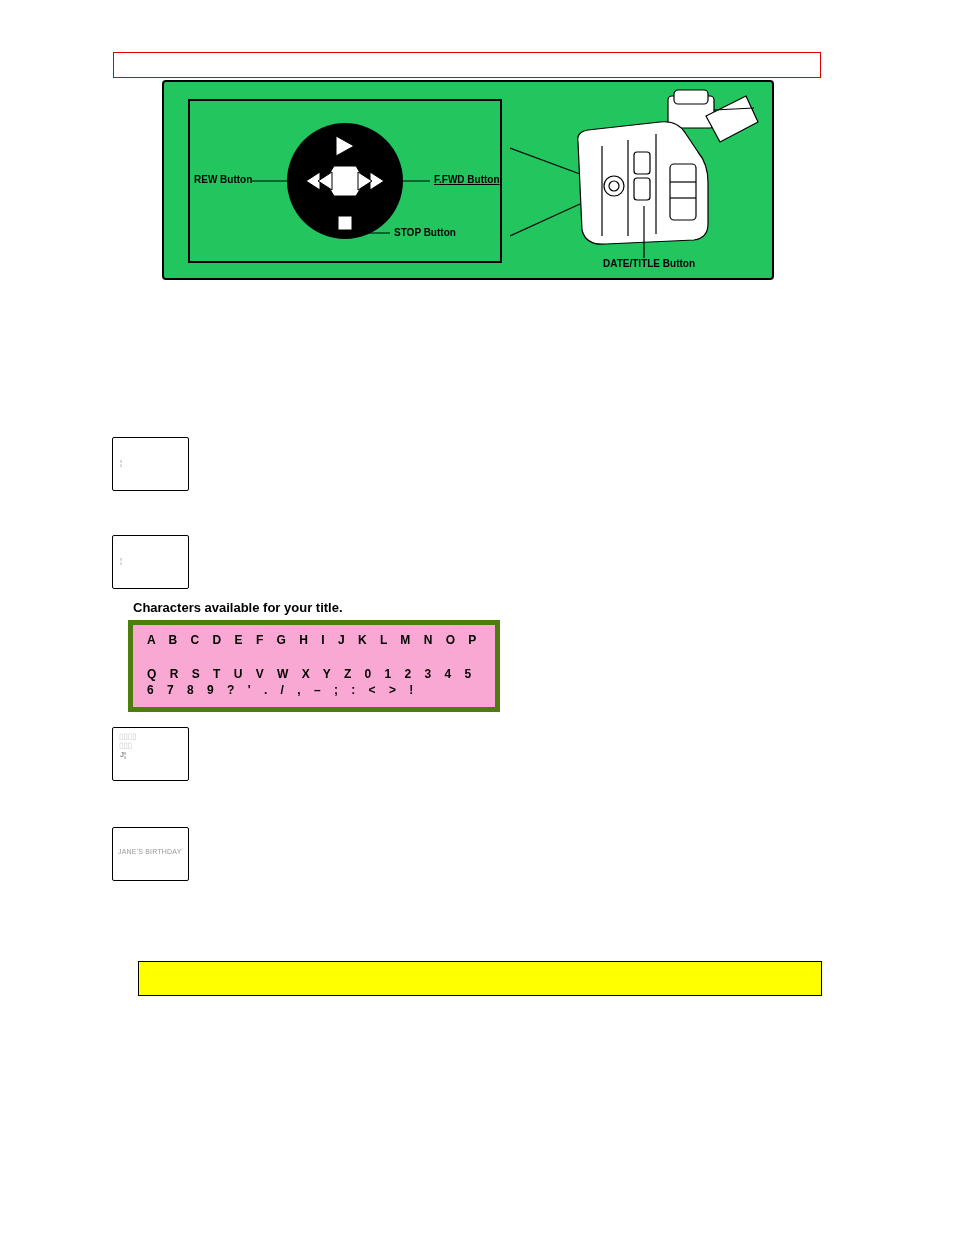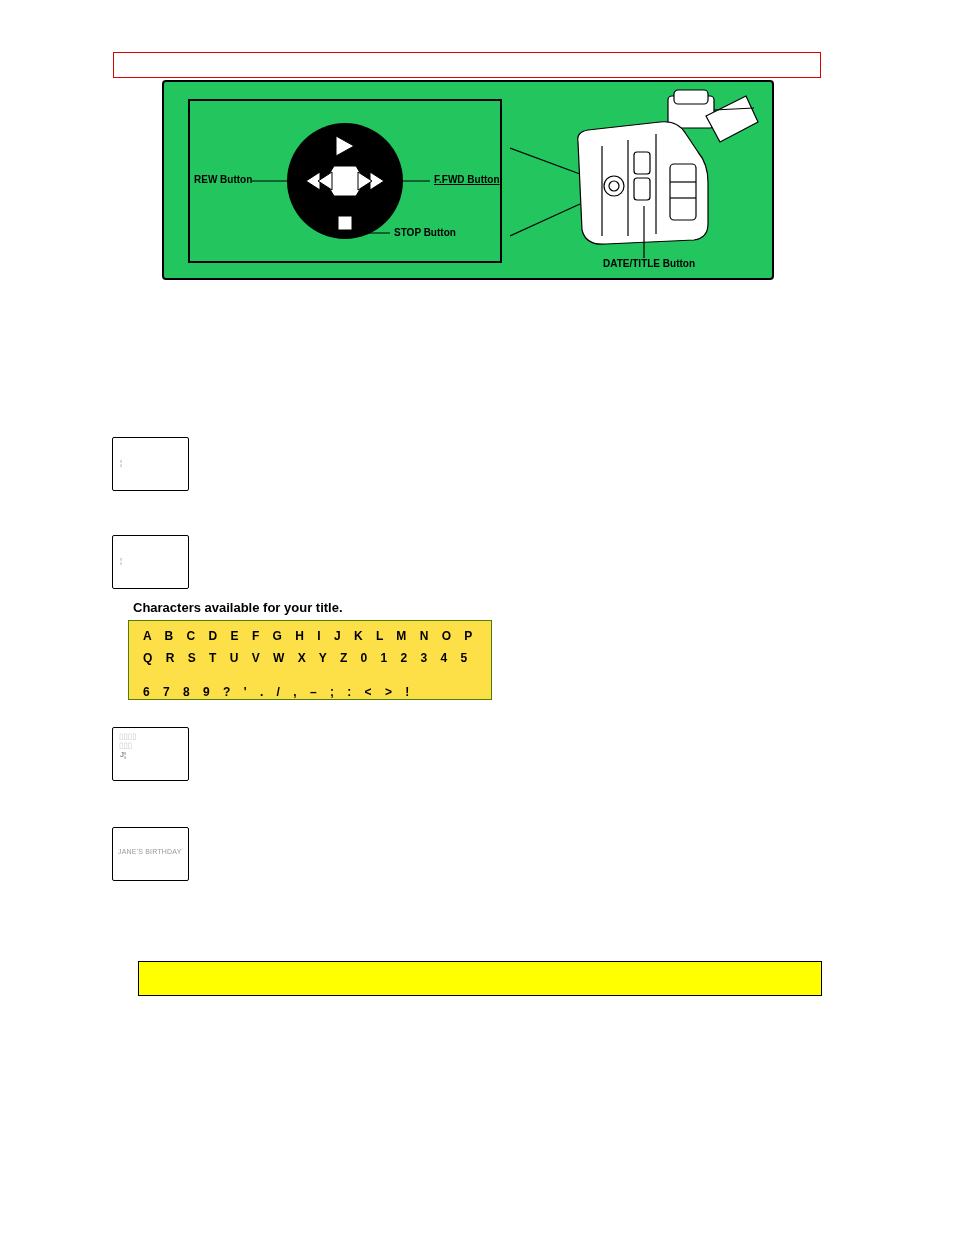--- a/index.html
+++ b/index.html
@@ -5,21 +5,21 @@
   html,body{margin:0;padding:0;background:#fff;font-family:Arial,Helvetica,sans-serif;}
   .page{width:954px;height:1235px;position:relative;margin:0 auto;background:#fff;}
   .red-banner{position:absolute;left:113px;top:52px;width:706px;height:24px;border:1px solid #d00;}
   .diagram-figure{position:absolute;left:162px;top:80px;width:608px;height:196px;border:2px solid #000;border-radius:4px;background:#22c55e;}
   .diag-inner{position:absolute;left:24px;top:17px;width:310px;height:160px;border:2px solid #000;}
   .diag-label{position:absolute;font:bold 10px Arial;color:#000;}
   .cam-label{position:absolute;font:bold 10px Arial;color:#000;}
   .preview-box{position:absolute;width:75px;height:52px;border:1px solid #000;border-radius:2px;background:#fff;}
   .preview-text{font-size:8px;color:#888;position:absolute;}
   .chars-heading{position:absolute;font:bold 13px Arial;color:#000;}
-  .chars-box{position:absolute;border:1px solid #4d7c0f;padding:8px 14px 0 14px;background:#fde047;}
+  .chars-box{position:absolute;border:5px solid #4d7c0f;padding:8px 14px 10px 14px;background:#f9a8d4;}
   .chars-row{font:bold 12px Arial;letter-spacing:5px;color:#000;white-space:pre;}
   .yellow-bar{position:absolute;left:138px;top:961px;width:682px;height:33px;background:#ffff00;border:1px solid #000;}
   .cam-svg{position:absolute;}
 </style>
 </head>
 <body>
 
 <div class="page">
 
   <div class="red-banner"></div>
@@ -96,22 +96,22 @@
   </div>
 
   <div class="preview-box" style="left:112px;top:535px;">
     <span class="preview-text" style="left:7px;top:20px;">¦</span>
   </div>
 
   <div class="chars-heading" style="left:133px;top:600px;">Characters available for your title.</div>
 
   <div class="chars-box" style="left:128px;top:620px;">
     <div class="chars-row">A B C D E F G H I J K L M N O P</div>
-    <div class="chars-row" style="margin-top:8px;">Q R S T U V W X Y Z 0 1 2 3 4 5</div>
-    <div class="chars-row" style="margin-top:20px;">6 7 8 9 ? ' . / , – ; : &lt; &gt; !</div>
+    <div class="chars-row" style="margin-top:20px;">Q R S T U V W X Y Z 0 1 2 3 4 5</div>
+    <div class="chars-row" style="margin-top:2px;">6 7 8 9 ? ' . / , – ; : &lt; &gt; !</div>
   </div>
 
   <div class="preview-box" style="left:112px;top:727px;">
     <span class="preview-text" style="left:6px;top:4px;line-height:9px;color:#ccc;display:block;width:60px;">▯▯▯▯<br>▯▯▯<br></span>
     <span class="preview-text" style="left:7px;top:22px;color:#555;">J¦</span>
   </div>
 
   <div class="preview-box" style="left:112px;top:827px;">
     <span class="preview-text" style="left:5px;top:20px;font-size:7px;letter-spacing:0.2px;color:#999;">JANE'S BIRTHDAY</span>
   </div>

